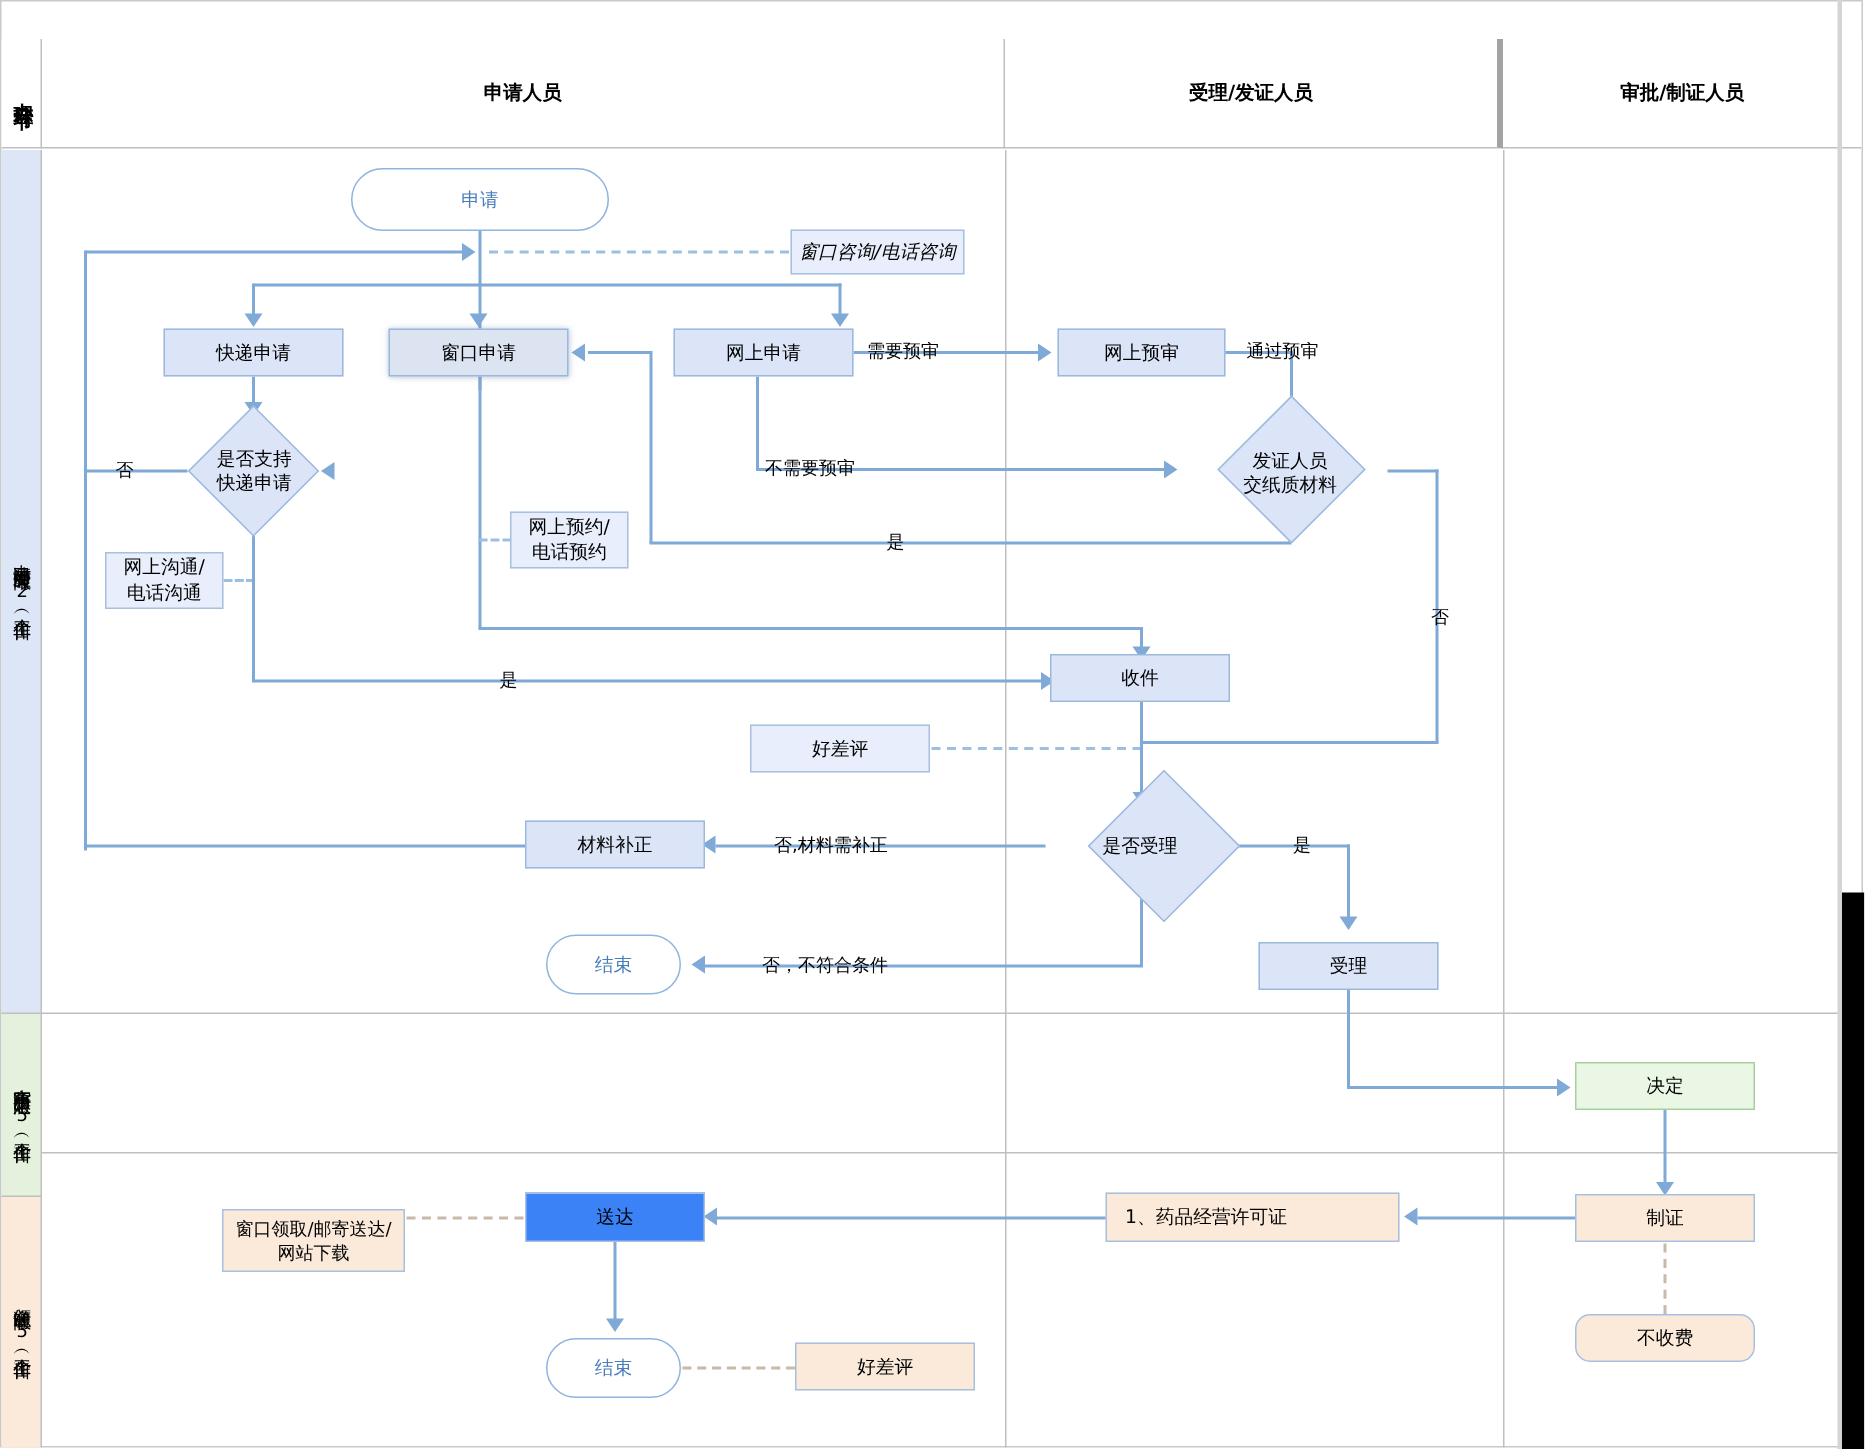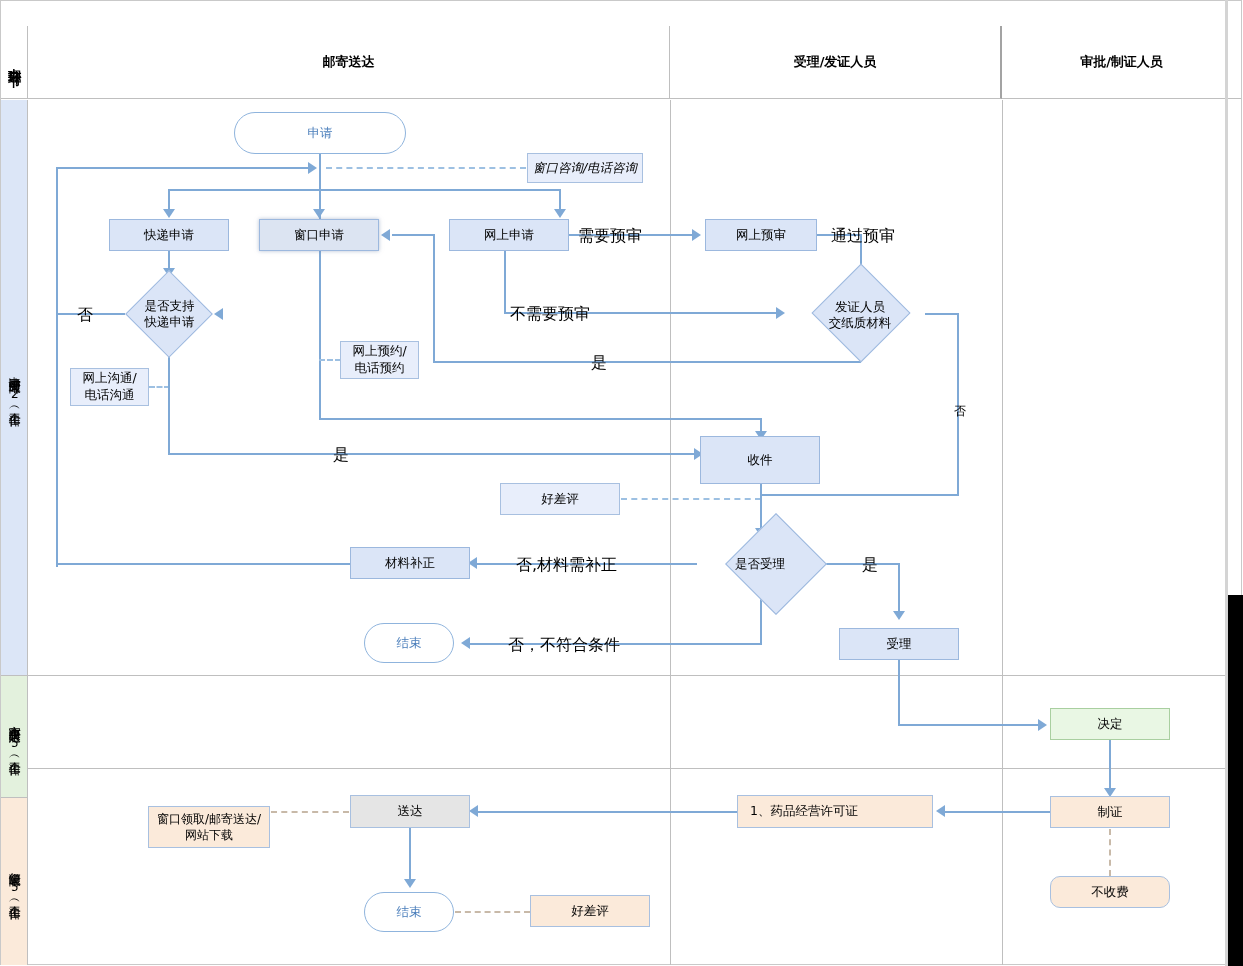--- a/index.html
+++ b/index.html
@@ -12,21 +12,21 @@
       display:flex;align-items:center;justify-content:center;
       border-bottom:1px solid #bfbfbf;background:#fff;}
   .title-bar span{font-size:13px;font-weight:bold;color:#000;letter-spacing:.3px;}
 
   .hdr{position:absolute;top:26px;height:73px;display:flex;align-items:center;justify-content:center;
        box-sizing:border-box;border-bottom:1px solid #bfbfbf;background:#fff;}
   .hdr span{font-size:13px;font-weight:bold;color:#000;}
   .hdr-stage{left:1px;width:27px;border-right:1px solid #bfbfbf;}
   .hdr-stage span{writing-mode:vertical-rl;text-orientation:upright;line-height:1.25;letter-spacing:2px;}
   .hdr-a{left:28px;width:642px;border-right:1px solid #bfbfbf;}
-  .hdr-b{left:670px;width:332px;border-right:2px solid #a3a3a3;}
+  .hdr-b{left:670px;width:332px;border-right:4px solid #a3a3a3;}
   .hdr-c{left:1002px;width:239px;}
 
   
   .vsep{position:absolute;width:1px;background:#bfbfbf;}
   .hsep{position:absolute;height:1px;background:#bfbfbf;}
 
   
   .stage{position:absolute;left:1px;width:27px;box-sizing:border-box;
       border-right:1px solid #bfbfbf;border-bottom:1px solid #bfbfbf;
       display:flex;align-items:center;justify-content:center;}
@@ -35,21 +35,21 @@
 
   
   .node{position:absolute;box-sizing:border-box;display:flex;align-items:center;justify-content:center;
         text-align:center;font-size:12.5px;line-height:1.35;color:#000;z-index:5;}
   .rect{background:#dbe5f7;border:1px solid #9cb8de;}
   .rect-sel{background:#dce4f2;border:1px solid #9cb8de;box-shadow:0 0 4px rgba(120,140,175,.55);}
   .note{background:#e8eefb;border:1px solid #a8c0e0;}
   .term{background:#ffffff;border:1.6px solid #8fb4dd;border-radius:22px;color:#4a7ebb;}
   .term2{background:#ffffff;border:1.6px solid #8fb4dd;border-radius:22px;color:#4a7ebb;}
   .peach{background:#fbeada;border:1px solid #a8c0e0;}
-  .white-b{background:#e5e5e5;border:1px solid #a8c0e0;}
+  .white-b{background:#3b82f6;border:1px solid #a8c0e0;}
   .green{background:#e9f7e4;border:1px solid #a9cfa0;}
 
   .diamond{position:absolute;z-index:5;}
   .diamond .dshape{position:absolute;left:0;top:0;width:100%;height:100%;
      background:#dbe5f7;border:1px solid #9cb8de;transform:rotate(45deg);box-sizing:border-box;}
   .diamond .dtext{position:absolute;left:0;top:0;width:100%;height:100%;
      display:flex;align-items:center;justify-content:center;text-align:center;
      font-size:12.5px;line-height:1.3;color:#000;}
 
   
@@ -58,40 +58,40 @@
   .lnv{width:2px;}
   .dash-h{position:absolute;height:0;border-top:2px dashed #9dc0e2;z-index:2;}
   .dash-h-pe{position:absolute;height:0;border-top:2px dashed #c8b9a8;z-index:2;}
   .dash-v-pe{position:absolute;width:0;border-left:2px dashed #c8b9a8;z-index:2;}
 
   .arw{position:absolute;width:0;height:0;z-index:3;}
   .arw-d{border-left:6px solid transparent;border-right:6px solid transparent;border-top:9px solid #7fa9d6;}
   .arw-l{border-top:6px solid transparent;border-bottom:6px solid transparent;border-right:9px solid #7fa9d6;}
   .arw-r{border-top:6px solid transparent;border-bottom:6px solid transparent;border-left:9px solid #7fa9d6;}
 
-  .elbl{position:absolute;font-size:16px;color:#000;z-index:4;white-space:nowrap;background:transparent;}
+  .elbl{position:absolute;font-size:12px;color:#000;z-index:4;white-space:nowrap;background:transparent;}
   .elbl-v{position:absolute;font-size:12px;color:#000;z-index:4;
       writing-mode:vertical-rl;text-orientation:upright;}
 
   .scrollbar{position:absolute;right:0;width:15px;background:#000;z-index:40;}
   .sb-track{position:absolute;right:15px;width:3px;background:#d4d4d4;z-index:39;}
 </style>
 </head>
 <body>
 
 <div id="page">
 
   <div class="frame"></div>
 
 
   <div class="hdr hdr-stage">
     <span>办理环节</span>
   </div>
   <div class="hdr hdr-a">
-    <span>邮寄送达</span>
+    <span>申请人员</span>
   </div>
   <div class="hdr hdr-b">
     <span>受理/发证人员</span>
   </div>
   <div class="hdr hdr-c">
     <span>审批/制证人员</span>
   </div>
 
   <div class="vsep" style="left:670px;top:100px;height:865px;"></div>
   <div class="vsep" style="left:1002px;top:100px;height:865px;"></div>
@@ -213,21 +213,21 @@
   <div class="ln lnv" style="left:433px;top:234px;height:128px;"></div>
   <div class="ln lnh" style="left:392px;top:234px;width:42px;"></div>
   <div class="arw arw-l" style="left:381px;top:229px;"></div>
   <div class="elbl" style="left:591px;top:353px;">是</div>
 
   <div class="ln lnh" style="left:925px;top:313px;width:34px;"></div>
   <div class="ln lnv" style="left:957px;top:313px;height:182px;"></div>
   <div class="ln lnh" style="left:760px;top:494px;width:199px;"></div>
   <div class="elbl-v" style="left:951px;top:396px;">否</div>
 
-  <div class="node rect" style="left:700px;top:436px;width:120px;height:48px;">
+  <div class="node rect" style="left:700px;top:436px;width:120px;height:32px;">
     <span>收件</span>
   </div>
 
   <div class="node note" style="left:500px;top:483px;width:120px;height:32px;">
     <span>好差评</span>
   </div>
   <div class="dash-h" style="left:621px;top:498px;width:140px;"></div>
 
   <div class="ln lnv" style="left:760px;top:468px;height:66px;"></div>
   <div class="arw arw-d" style="left:755px;top:528px;"></div>

